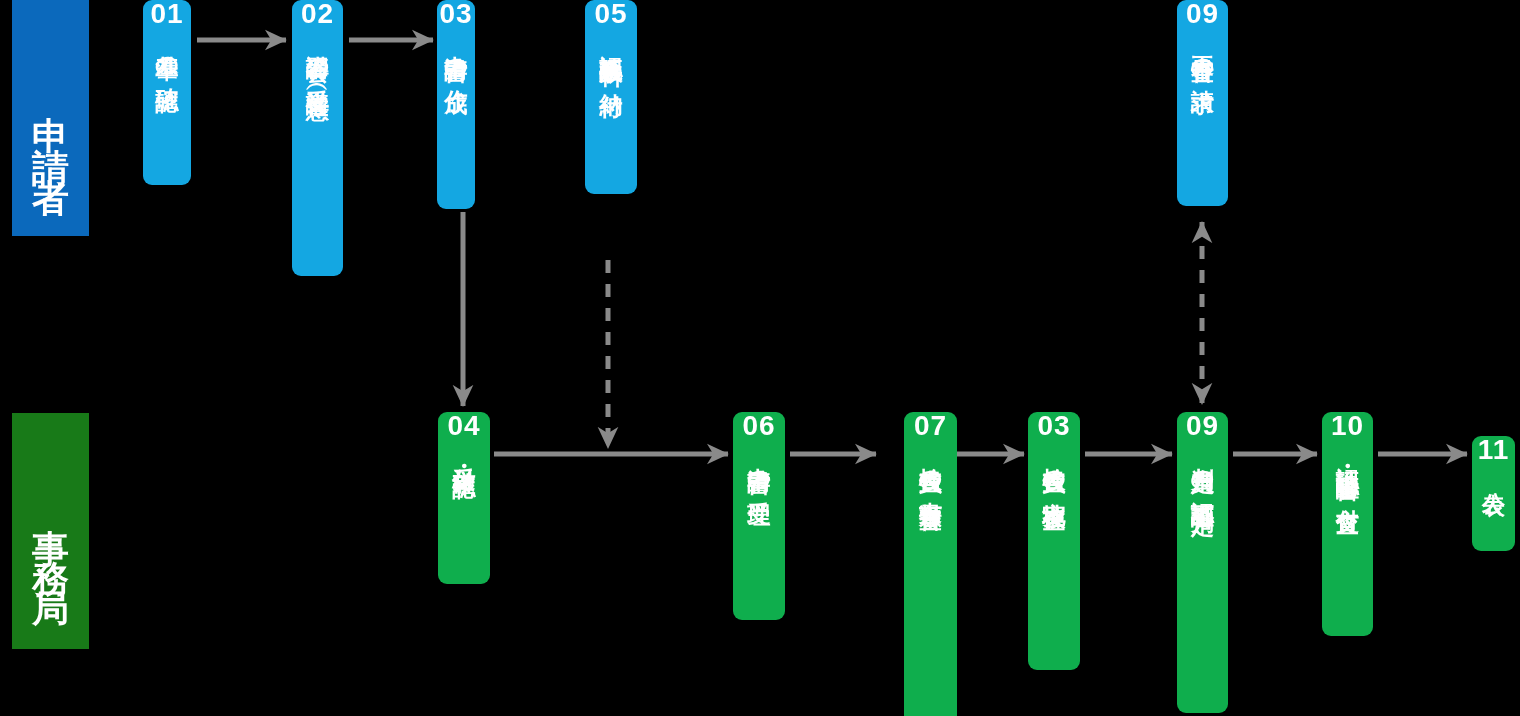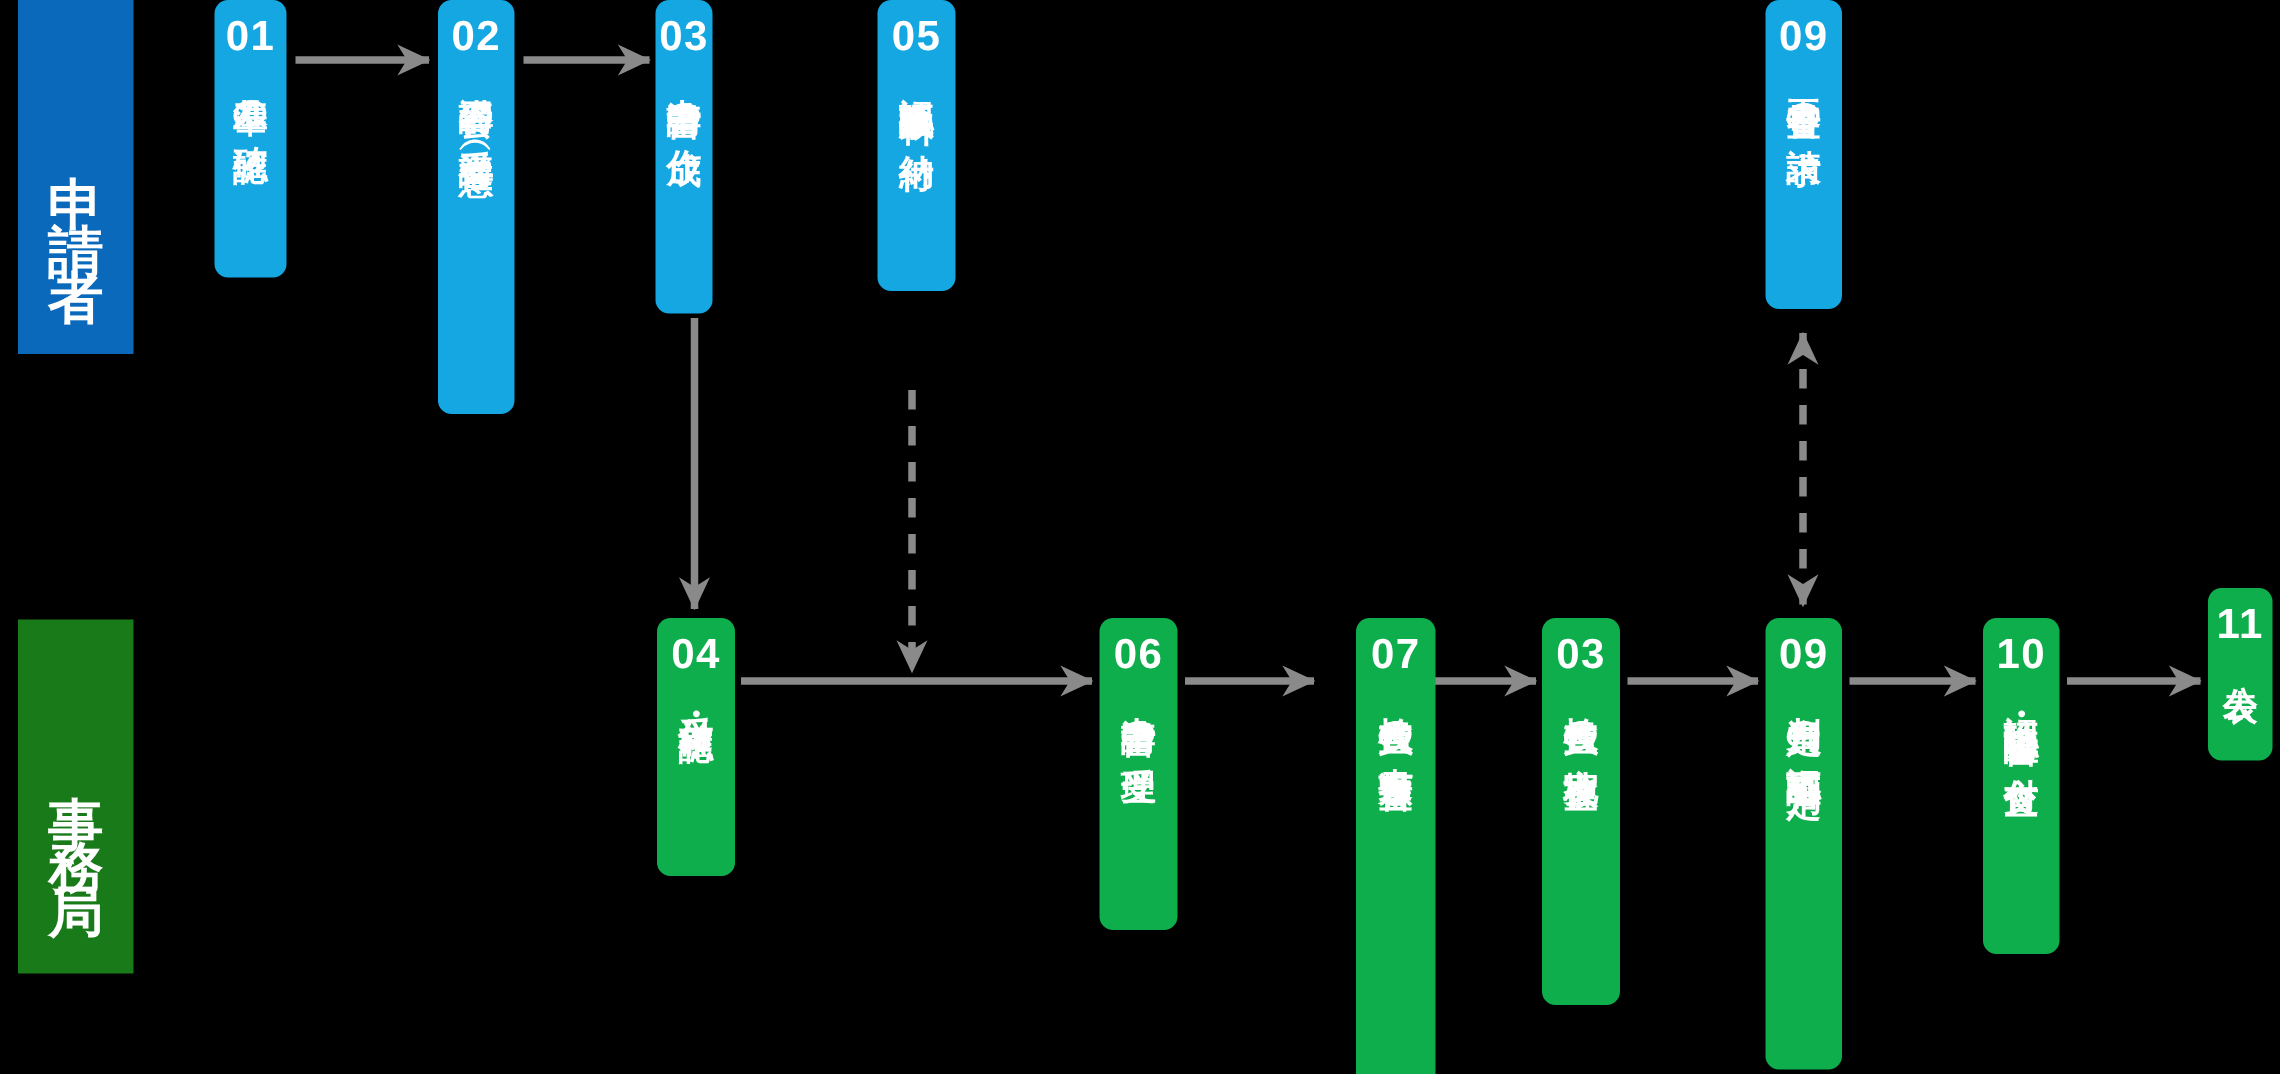--- a/index.html
+++ b/index.html
@@ -4,21 +4,21 @@
 <style>
   html,body{margin:0;padding:0;background:#000;}
   #stage{
     position:relative;width:1520px;height:716px;background:#000;overflow:hidden;
     font-family:"Liberation Sans","DejaVu Sans",sans-serif;
   }
   .box{
     position:absolute;display:flex;flex-direction:column;align-items:center;
     color:#fff;font-weight:bold;box-sizing:border-box;
   }
-  .step{border-radius:9px;padding-top:10px;gap:9px;}
+  .step{border-radius:9px;gap:9px;}
   .step .num{font-size:28px;line-height:1;letter-spacing:1px;}
   .step .vtext{
     writing-mode:vertical-rl;text-orientation:mixed;
     font-size:23px;line-height:1;letter-spacing:2px;
   }
   .lane{justify-content:center;}
   .lane .vtext{
     writing-mode:vertical-rl;text-orientation:mixed;
     font-size:37px;line-height:1;letter-spacing:31px;margin-bottom:-31px;
   }
@@ -99,18 +99,18 @@
     <div class="vtext">検査員の実地検査</div>
   </div>
   <div class="box step green" style="left:1177px;top:412px;width:51px;height:301px">
     <div class="num">09</div>
     <div class="vtext">判定員の認証可否判定</div>
   </div>
   <div class="box step green" style="left:1322px;top:412px;width:51px;height:224px">
     <div class="num">10</div>
     <div class="vtext">認証・認証書の交付査</div>
   </div>
-  <div class="box step green" style="left:1472px;top:392px;width:43px;height:115px">
+  <div class="box step green" style="left:1472px;top:436px;width:43px;height:115px">
     <div class="num">11</div>
     <div class="vtext">公表</div>
   </div>
 
 </div>
 
 </body></html>

